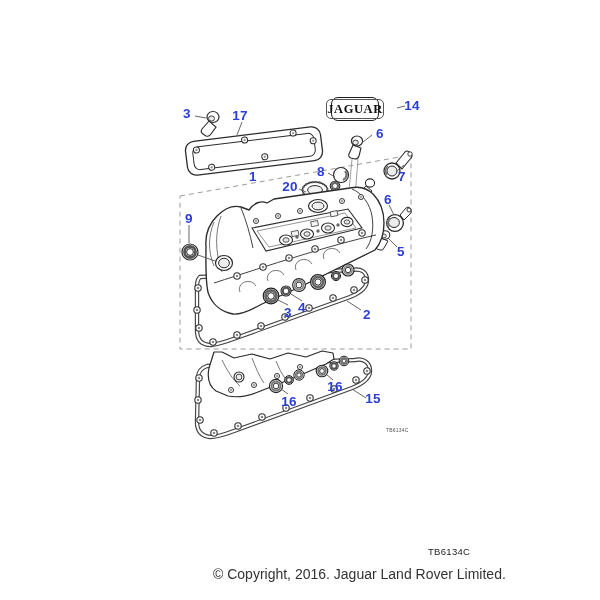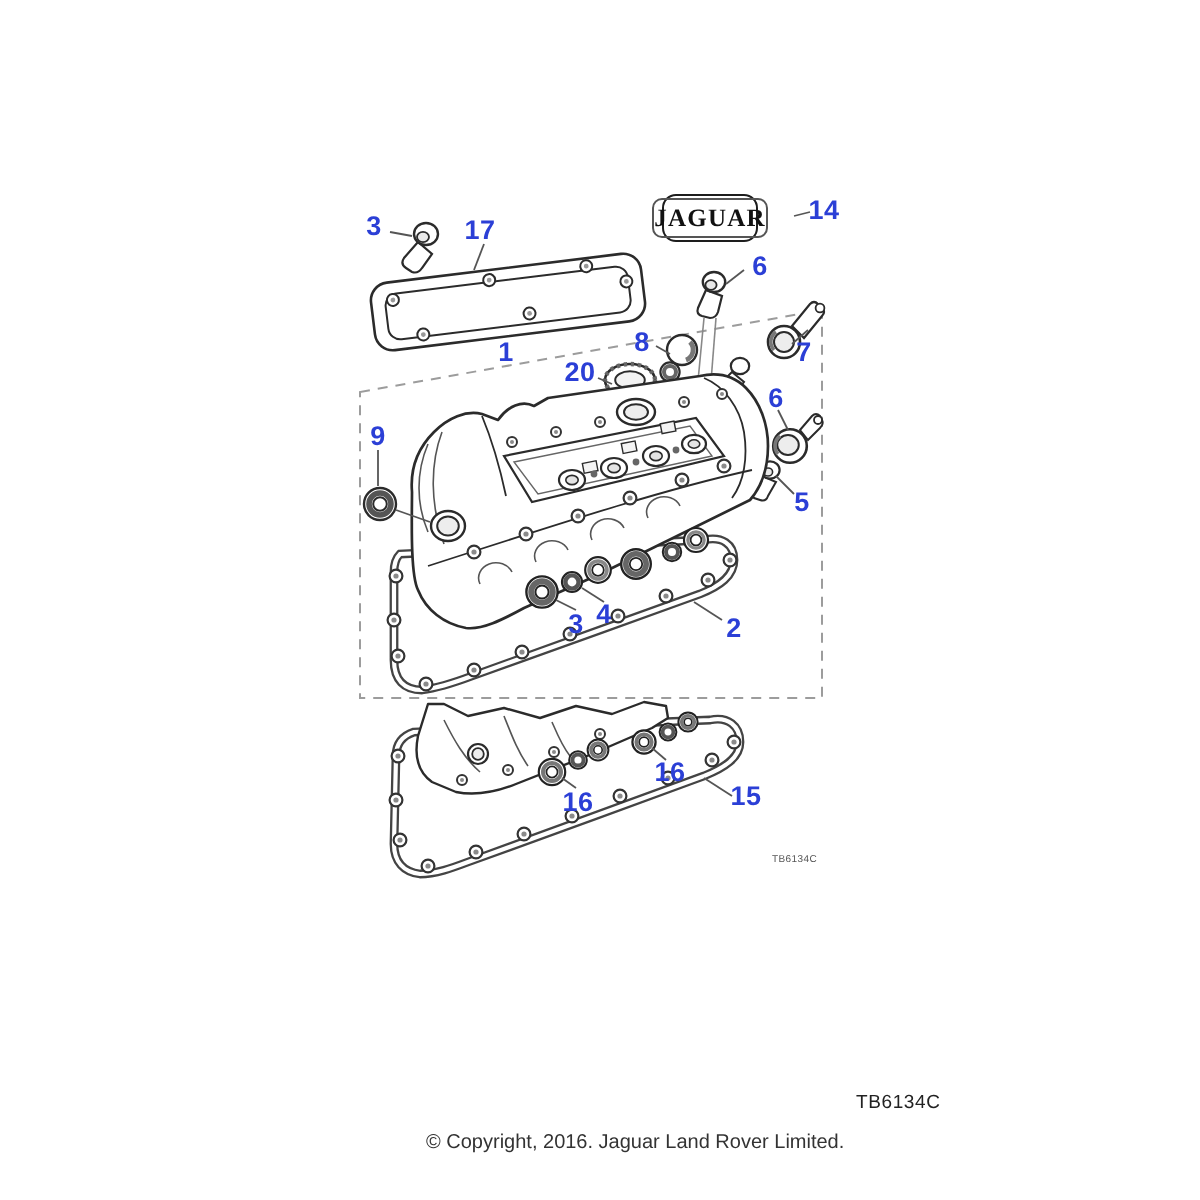--- a/index.html
+++ b/index.html
@@ -13,21 +13,21 @@
   .badge{position:absolute;left:331px;top:97px;width:48px;height:24px;
          border:1.4px solid #1d1d1d;border-radius:7px;box-sizing:border-box;
          display:flex;align-items:center;justify-content:center;background:#fff;}
   .badge-inner{border:1px solid #555;border-radius:5px;width:60px;height:18px;
          display:flex;align-items:center;justify-content:center;}
   .badge-text{font:bold 12.5px "Liberation Serif",serif;color:#111;letter-spacing:.6px;}
   .code-small{position:absolute;left:386px;top:427px;font-size:5px;color:#555;
          letter-spacing:.2px;}
   .code-footer{position:absolute;left:428px;top:546px;font-size:9.5px;color:#222;
          letter-spacing:.3px;}
-  .copyright{position:absolute;left:213px;top:566px;font-size:10px;color:#333;}
+  .copyright{position:absolute;left:213px;top:566px;font-size:14px;color:#333;}
 </style>
 </head>
 <body>
 
 <div id="stage">
 
 <svg id="art" width="600" height="600" viewBox="0 0 600 600">
 
   <polygon points="180,196 411,155 411,349 180,349" fill="none" stroke="#9c9c9c" stroke-width="1" stroke-dasharray="5,4"></polygon>
 

